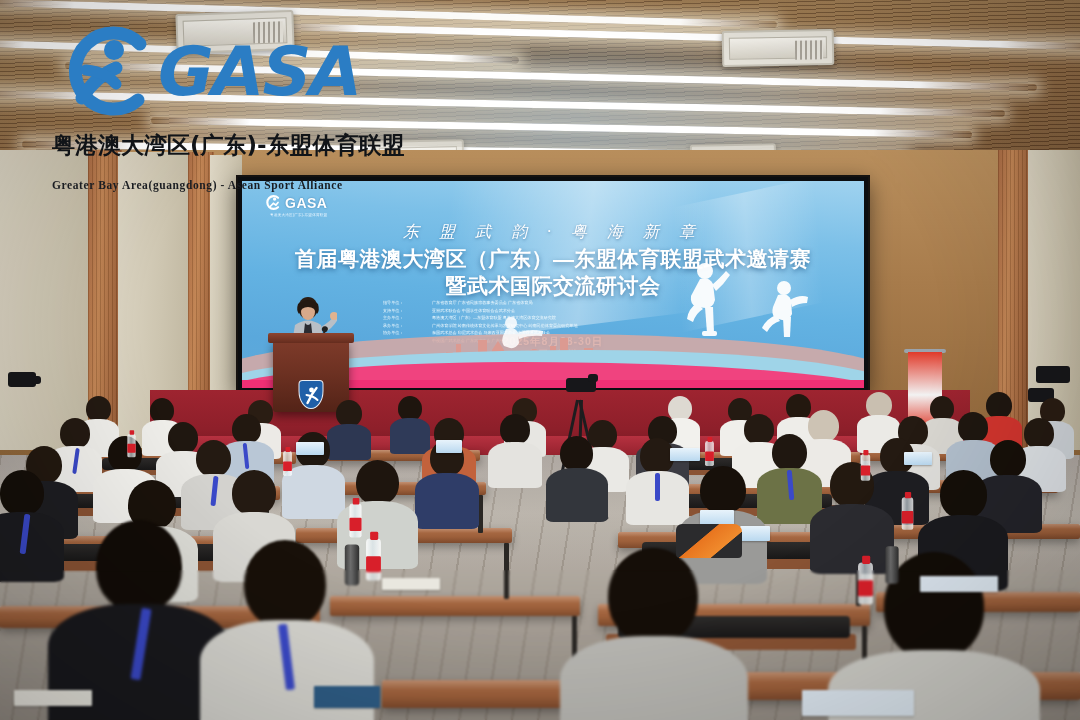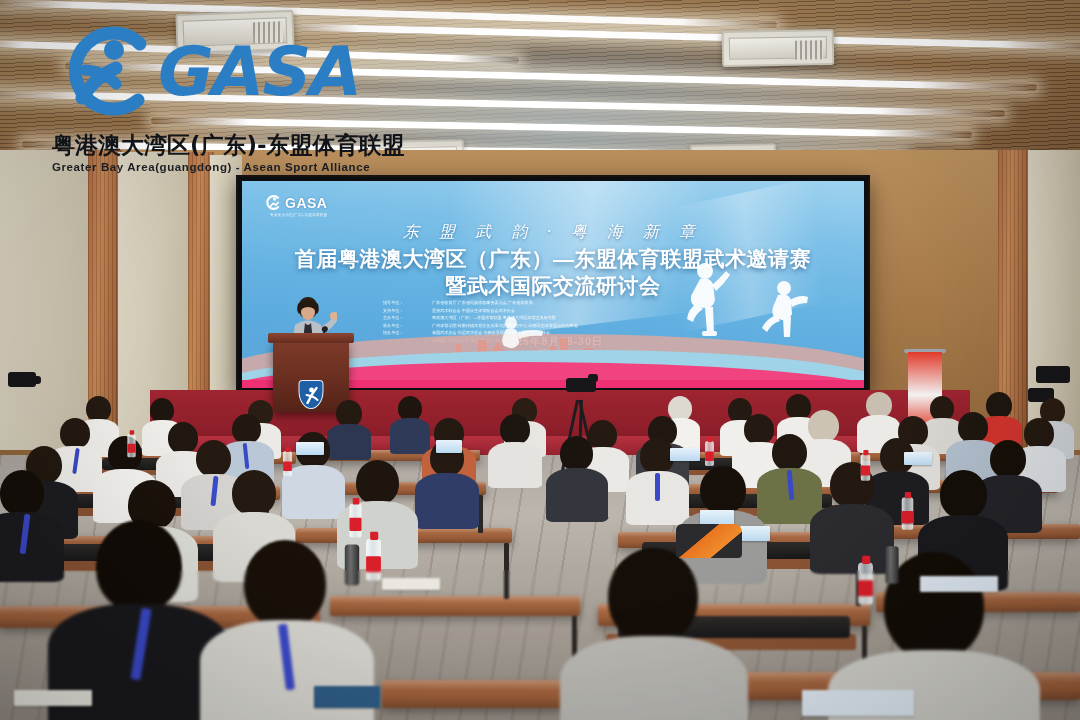--- a/index.html
+++ b/index.html
@@ -288,22 +288,22 @@
     color: #2b7dc4; letter-spacing: -2px; line-height: 0.9;
   }
   .logo-cn {
     margin-top: 10px;
     font-size: 23px; font-weight: 800; color: #111418; letter-spacing: 0px;
     white-space: nowrap;
     font-family: "DejaVu Sans", sans-serif;
   }
   .logo-en {
     font-size: 11.5px; font-weight: 700; color: #1a1d22; letter-spacing: 0.6px;
-    white-space: nowrap; margin-top: 0;
-    font-family: Liberation Sans, sans-serif;
+    white-space: nowrap; margin-top: 18px;
+    font-family: Liberation Serif, serif;
   }
 
   
   .vignette {
     position: absolute; inset: 0; z-index: 35; pointer-events: none;
     background: radial-gradient(ellipse at 50% 45%, rgba(0,0,0,0) 52%, rgba(0,0,0,0.22) 100%);
   }
   .dof-blur {
     position: absolute; left:0; bottom:0; width:1080px; height:150px; z-index:30;
     pointer-events:none;

